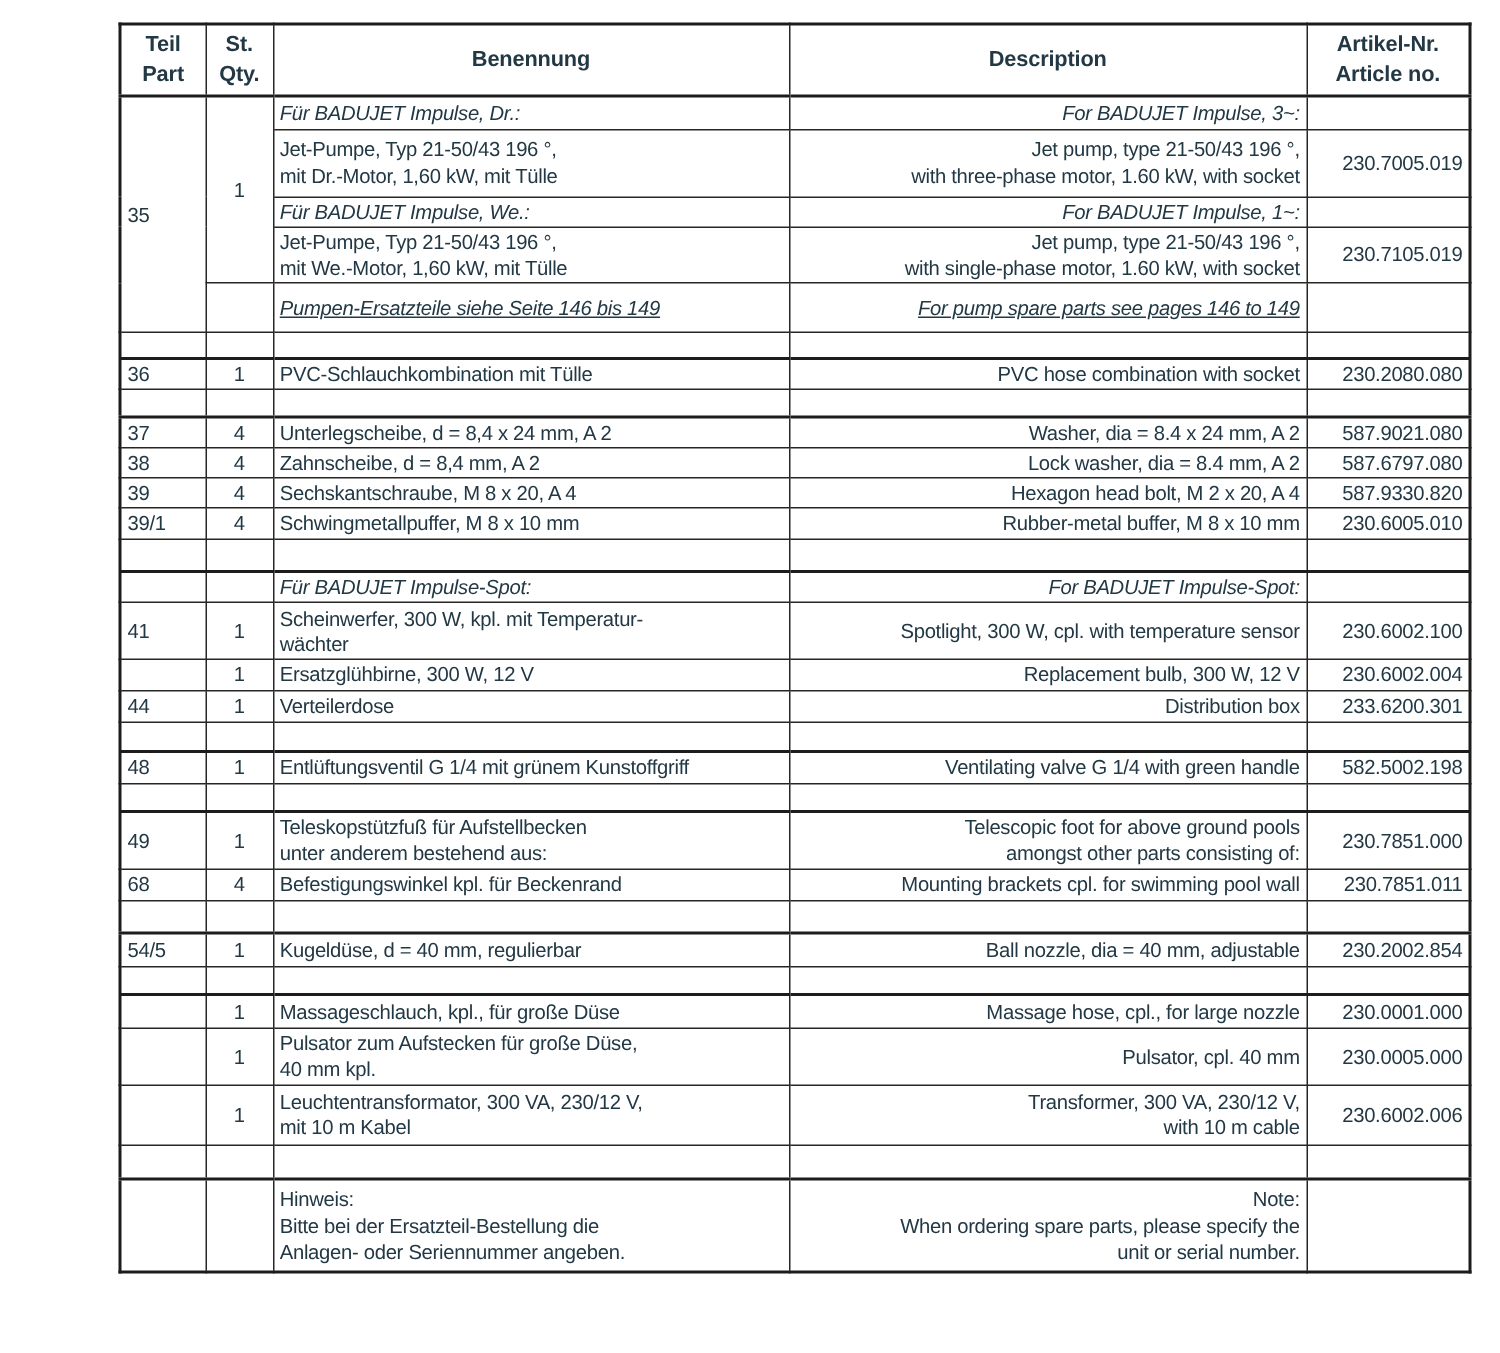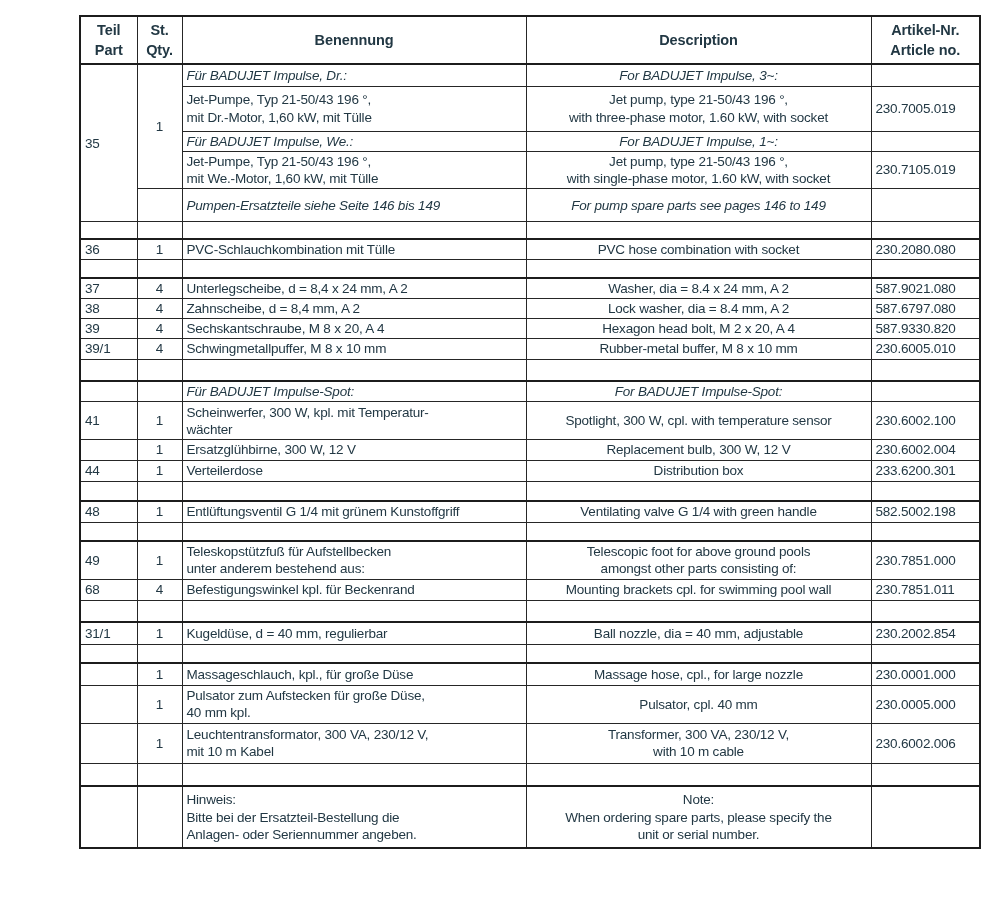--- a/index.html
+++ b/index.html
@@ -44,26 +44,26 @@
     font-weight: bold;
     text-align: center;
     font-size: 14.5px;
     line-height: 1.4;
     border-bottom: 2.5px solid #1c1c1c;
     letter-spacing: -0.1px;
   }
   td.part  { text-align: left; padding-left: 5px; }
   td.qty   { text-align: center; }
   td.ben   { text-align: left; }
-  td.desc  { text-align: center; }
-  td.art   { text-align: left; }
+  td.desc  { text-align: right; }
+  td.art   { text-align: right; }
   .it      { font-style: italic; }
   tr.gs td { border-top: 2.2px solid #1c1c1c; }   
   .db      { border-bottom: 1.4px dotted #7d7d7d; } 
-  .dt      { border-top: 1.4px dotted #7d7d7d; }    
+  .dt      { border-top: 1.4px dotted #7d7d7d; text-decoration: underline; }    
 </style>
 </head>
 <body>
 
 <div class="page">
   <div class="sheet">
     <table class="parts">
       <colgroup>
         <col style="width:57px">
           <col style="width:45px">
@@ -246,21 +246,21 @@
         </tr>
         <tr style="height:22px">
           <td class="part"></td>
             <td class="qty"></td>
             <td class="ben"></td>
             <td class="desc"></td>
             <td class="art"></td>
         </tr>
 
         <tr class="gs" style="height:22px">
-          <td class="part">31/1</td>
+          <td class="part">54/5</td>
           <td class="qty">1</td>
           <td class="ben">Kugeldüse, d = 40 mm, regulierbar</td>
           <td class="desc">Ball nozzle, dia = 40 mm, adjustable</td>
           <td class="art">230.2002.854</td>
         </tr>
         <tr style="height:19px">
           <td class="part"></td>
             <td class="qty"></td>
             <td class="ben"></td>
             <td class="desc"></td>

